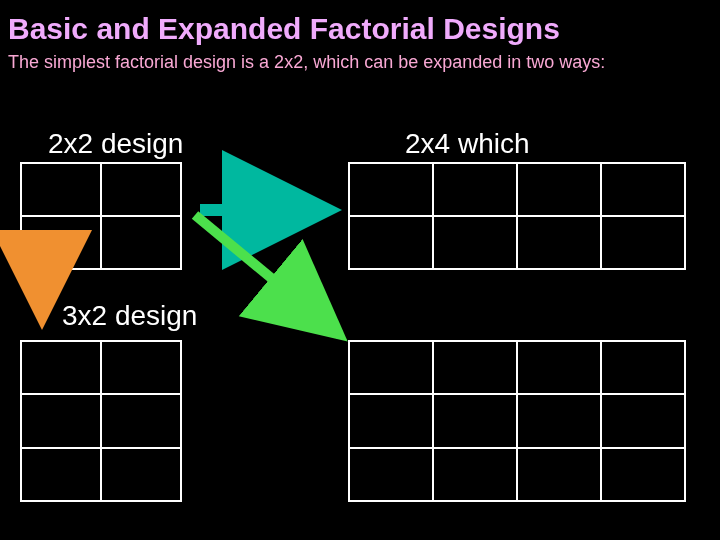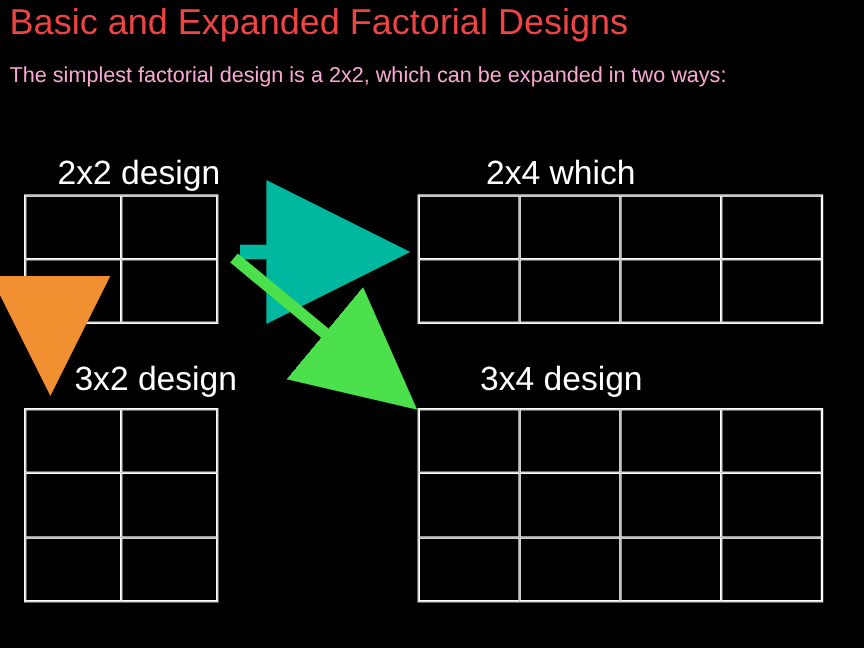--- a/index.html
+++ b/index.html
@@ -1,17 +1,17 @@
 <!DOCTYPE html>
 <html><head>
 <meta charset="utf-8">
 <style>
   html,body{margin:0;padding:0;background:#000;color:#fff;font-family:Arial,Helvetica,sans-serif;width:720px;height:540px;overflow:hidden}
   .slide{position:relative;width:720px;height:540px}
-  .title{position:absolute;left:8px;top:2px;font-size:30px;font-weight:400;color:#ef4444}
+  .title{position:absolute;left:8px;top:12px;font-size:30px;font-weight:700;color:#f0abfc}
   .subtitle{position:absolute;left:8px;top:52px;font-size:18px;color:#f9a8d4}
   .line1{position:absolute;left:8px;top:92px;font-size:18px;color:#fff}
   .u-red{color:#ff3030;text-decoration:underline}
   .u-green{color:#00d060;text-decoration:underline}
   .u-white{color:#fff;text-decoration:underline}
   .design-label{position:absolute;font-size:28px;color:#fff}
   .lbl-2x2{left:48px;top:128px}
   .lbl-2x4{left:405px;top:128px}
   .lbl-3x2{left:62px;top:300px}
   .lbl-3x4{left:400px;top:300px}
@@ -26,21 +26,20 @@
 </head>
 <body>
 
 <div class="slide">
   <div class="title">Basic and Expanded Factorial Designs</div>
   <div class="subtitle">The simplest factorial design is a 2x2, which can be expanded in two ways:</div>
 
   <div class="design-label lbl-2x2">2x2 design</div>
   <div class="design-label lbl-2x4">2x4 which</div>
   <div class="design-label lbl-3x2">3x2 design</div>
-  <div class="design-label lbl-3x4">3x4 design</div>
 
   <div class="grid g2x2">
       <div></div>
       <div></div>
       <div></div>
       <div></div>
     </div>
   <div class="grid g2x4">
       <div></div>
       <div></div>

